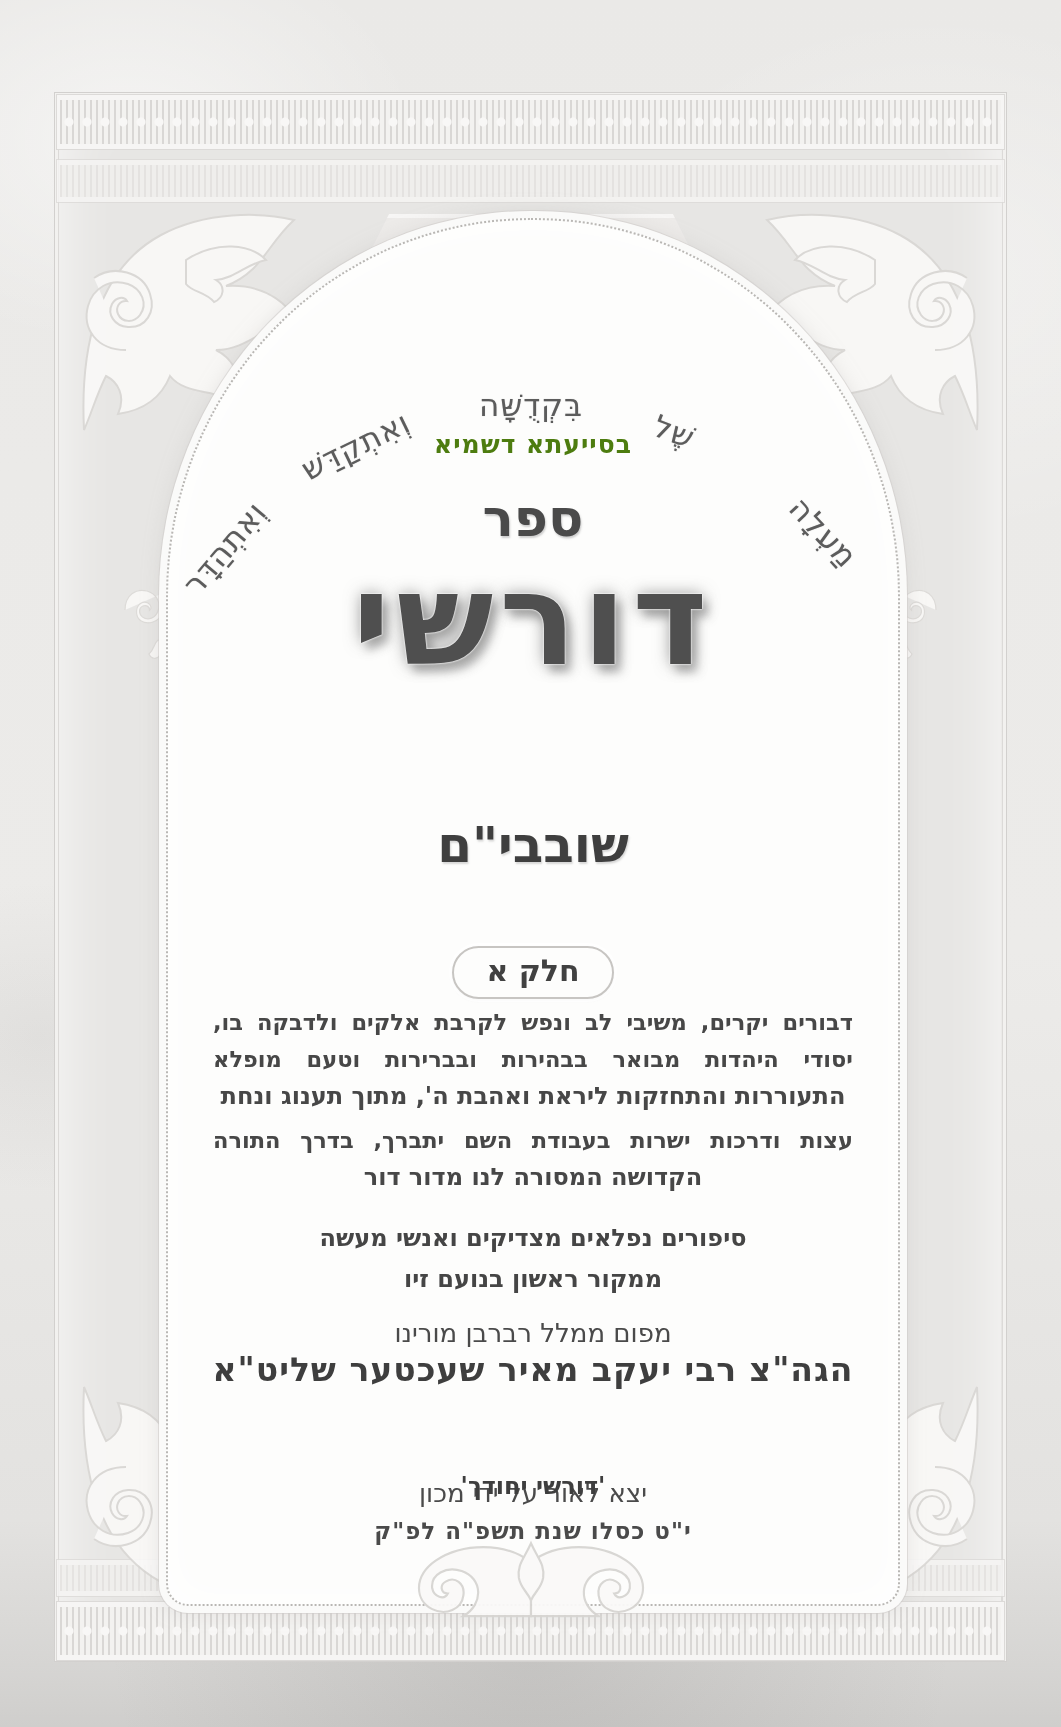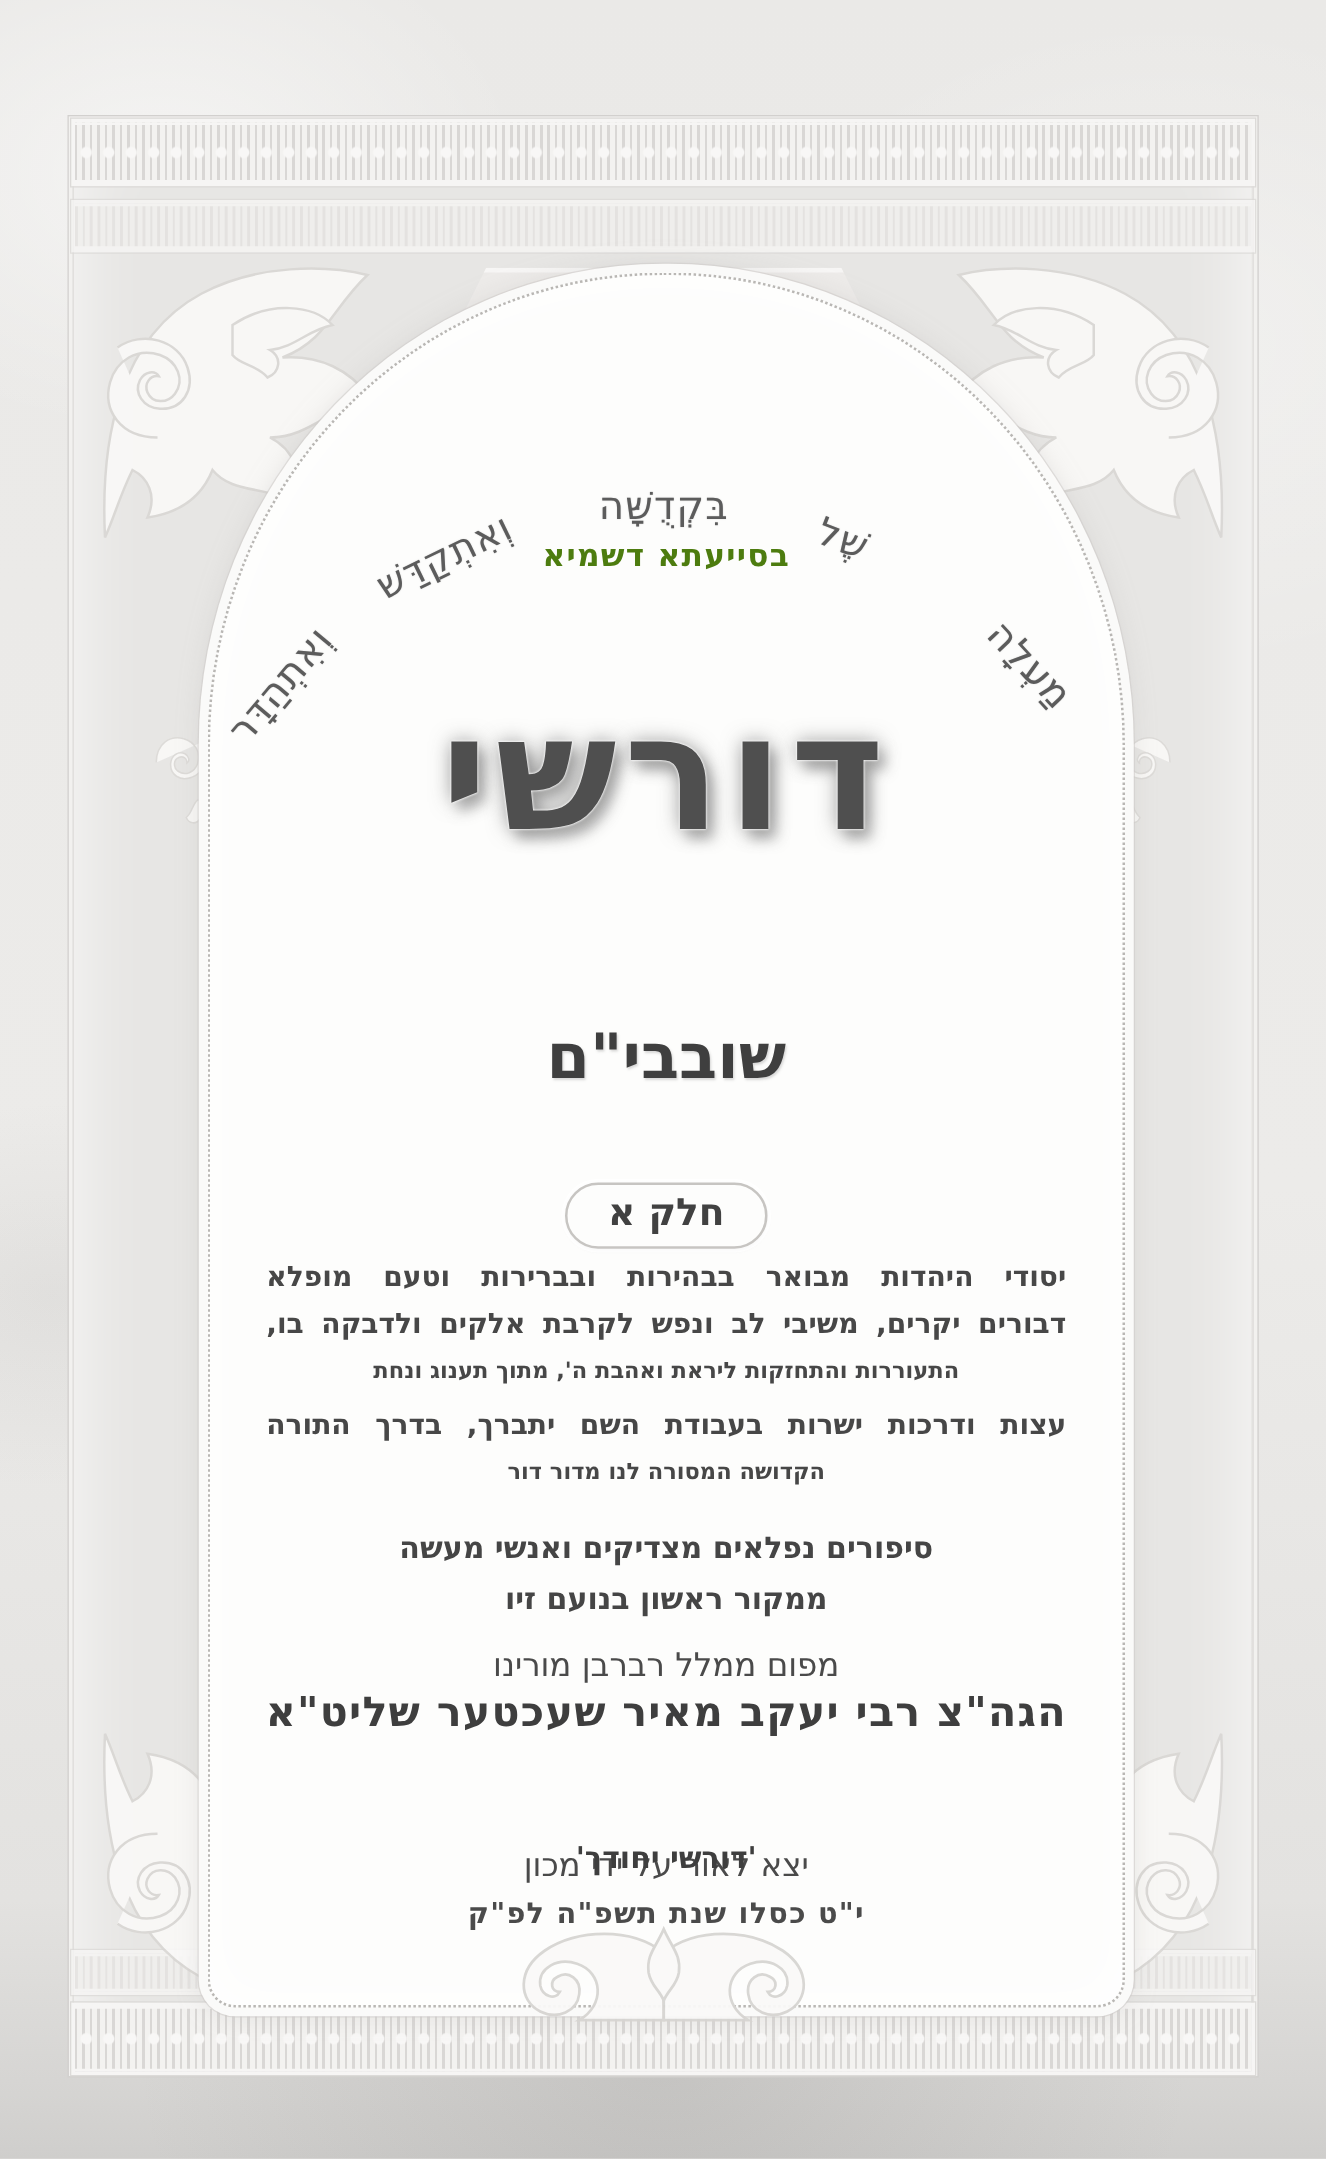--- a/index.html
+++ b/index.html
@@ -84,21 +84,21 @@
   .shovavim{top:596px;font-size:50px;font-weight:700;color:#3f3f3f;text-shadow:1px 2px 2px rgba(130,130,130,.3);}
   .badge-row{top:680px;}
   .badge{
     display:inline-block;border:2px solid #c7c5c2;border-radius:28px;padding:5px 32px 9px;
     font-size:30px;font-weight:700;color:#414141;background:#fdfdfc;
     box-shadow:0 0 0 3px rgba(255,255,255,.8),0 1px 3px rgba(150,150,150,.35);
     margin-top:46px;
   }
   .para{position:absolute;left:45px;right:45px;color:#474747;font-weight:700;}
   .para .jline{text-align:justify;text-align-last:justify;font-size:22.5px;line-height:37px;}
-  .para .cline{text-align:center;text-align-last:center;font-size:18px;line-height:37px;}
+  .para .cline{text-align:center;text-align-last:center;font-size:24px;line-height:37px;}
   .para1{top:784px;}
   .para2{top:902px;}
   .stories{top:998px;font-size:24px;font-weight:700;line-height:41px;color:#454545;}
   .author-intro{top:1098px;font-size:26px;font-weight:400;color:#4a4a4a;}
   .author-name{top:1130px;font-size:33px;font-weight:700;color:#3e3e3e;letter-spacing:1px;}
   .pub-intro{top:1218px;font-size:26px;font-weight:400;color:#4a4a4a;margin-top:40px;}
   .pub-name{top:1252px;font-size:24px;font-weight:700;color:#3e3e3e;}
   .pub-date{top:1298px;font-size:23px;font-weight:700;color:#4a4a4a;letter-spacing:1px;}
   .bottom-orn{position:absolute;left:401px;top:1536px;z-index:5;opacity:.95;}
 </style>
@@ -173,32 +173,33 @@
   <div class="arch">
     <div class="arch-inner">
 
       <span class="arc-word w1">וְאִתְהַדָּר</span>
       <span class="arc-word w2">וְאִתְקַדַּשׁ</span>
       <span class="arc-word w3">בִּקְדֻשָּׁה</span>
       <span class="arc-word w4">שֶׁל</span>
       <span class="arc-word w5">מַעְלָה</span>
 
       <div class="line siyata">בסייעתא דשמיא</div>
+      <div class="line sefer">ספר</div>
 
       <div class="line title-big title1">דורשי</div>
 
       <div class="line shovavim">שובבי"ם</div>
 
       <div class="line badge-row">
         <span class="badge">חלק א</span>
       </div>
 
       <div class="para para1">
+        <div class="jline">דבורים יקרים, משיבי לב ונפש לקרבת אלקים ולדבקה בו,</div>
         <div class="jline">יסודי היהדות מבואר בבהירות ובברירות וטעם מופלא</div>
-        <div class="jline">דבורים יקרים, משיבי לב ונפש לקרבת אלקים ולדבקה בו,</div>
         <div class="cline">התעוררות והתחזקות ליראת ואהבת ה', מתוך תענוג ונחת</div>
       </div>
 
       <div class="para para2">
         <div class="jline">עצות ודרכות ישרות בעבודת השם יתברך, בדרך התורה</div>
         <div class="cline">הקדושה המסורה לנו מדור דור</div>
       </div>
 
       <div class="line stories">
         <div>סיפורים נפלאים מצדיקים ואנשי מעשה</div>

